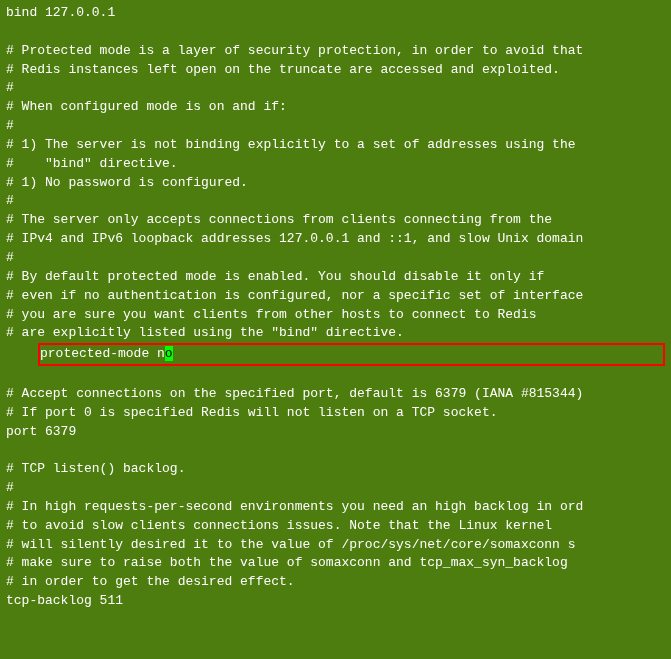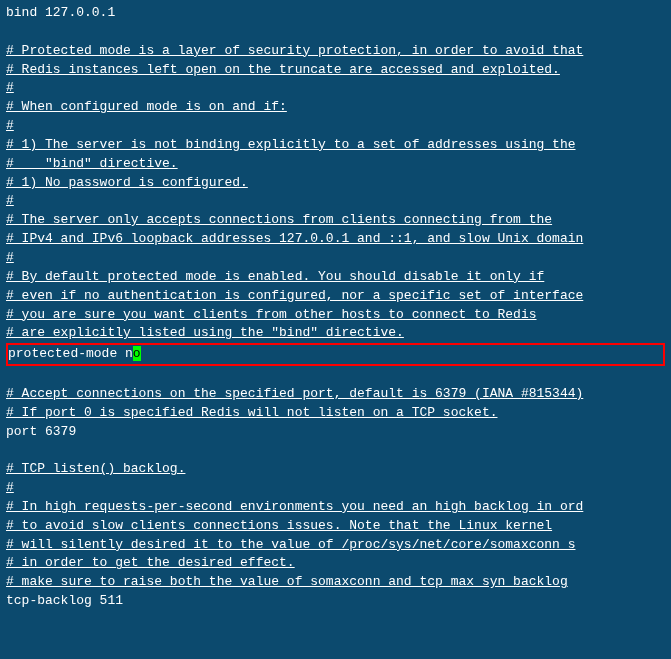--- a/index.html
+++ b/index.html
@@ -12,49 +12,49 @@
       background-color: #000000;
       font-family: 'Courier New', Courier, monospace;
       font-size: 13px;
       color: #ffffff;
       width: 671px;
       min-height: 659px;
       overflow: hidden;
     }
 
     .terminal {
-      background-color: #0c4a6e;
+      background-color: #4d7c0f;
       padding: 4px 6px;
       width: 671px;
       min-height: 659px;
     }
 
     .line {
       white-space: pre;
       line-height: 1.45;
       color: #ffffff;
     }
 
     .line.comment {
       color: #ffffff;
-      text-decoration: underline;
     }
 
     .cursor-block {
       background-color: #00ff00;
       color: #000000;
       display: inline;
     }
 
     .red-box-line {
       white-space: pre;
       line-height: 1.45;
       border: 2px solid #ff0000;
       display: block;
       color: #ffffff;
+      margin-left: 32px;
     }
   </style>
 </head>
 <body>
 
 <div class="terminal">
   <div class="line">bind 127.0.0.1</div>
   <div class="line">&nbsp;</div>
   <div class="line comment"># Protected mode is a layer of security protection, in order to avoid that</div>
   <div class="line comment"># Redis instances left open on the truncate are accessed and exploited.</div>
@@ -76,16 +76,16 @@
   <div class="line">&nbsp;</div>
   <div class="line comment"># Accept connections on the specified port, default is 6379 (IANA #815344)</div>
   <div class="line comment"># If port 0 is specified Redis will not listen on a TCP socket.</div>
   <div class="line">port 6379</div>
   <div class="line">&nbsp;</div>
   <div class="line comment"># TCP listen() backlog.</div>
   <div class="line comment">#</div>
   <div class="line comment"># In high requests-per-second environments you need an high backlog in ord</div>
   <div class="line comment"># to avoid slow clients connections issues. Note that the Linux kernel</div>
   <div class="line comment"># will silently desired it to the value of /proc/sys/net/core/somaxconn s</div>
+  <div class="line comment"># make sure to raise both the value of somaxconn and tcp_max_syn_backlog</div>
   <div class="line comment"># in order to get the desired effect.</div>
-  <div class="line comment"># make sure to raise both the value of somaxconn and tcp_max_syn_backlog</div>
   <div class="line">tcp-backlog 511</div>
 </div>
 
 </body></html>

